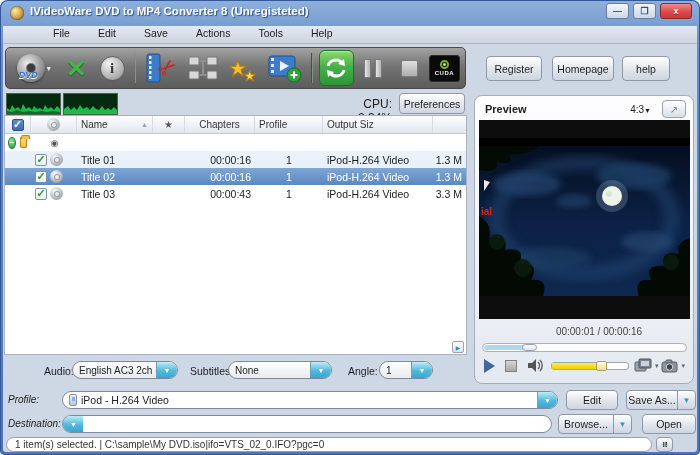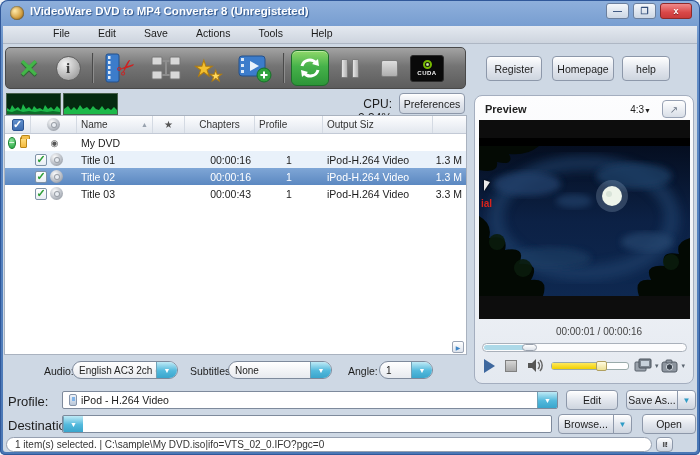--- a/index.html
+++ b/index.html
@@ -127,21 +127,21 @@
     background:linear-gradient(#fdfdfe,#edf0f5 70%,#e4e9f0); }
   .pv-title { position:absolute; left:10px; top:7px; font-size:11px; font-weight:bold; color:#222; }
   .pv-aspect { position:absolute; right:42px; top:8px; font-size:10px; color:#222; }
   .pv-aspect .car { font-size:7px; }
   .pv-expand { position:absolute; right:7px; top:4px; width:24px; height:18px;
     border:1px solid #98a2b4; border-radius:4px; background:linear-gradient(#fff,#d9dfe8);
     color:#6b7685; font-size:10px; display:flex; align-items:center; justify-content:center; }
   .pv-video { position:absolute; left:4px; top:24px; width:211px; height:199px; background:#0d0d0d; overflow:hidden; }
   .pv-scene { position:absolute; left:0; top:26px; width:211px; height:150px; }
   .pv-blackbar { position:absolute; left:0; top:18px; width:211px; height:9px; background:#000; }
-  .watermark { position:absolute; left:2px; top:78px; color:#d6231c; font-size:10px; font-weight:bold; }
+  .watermark { position:absolute; left:2px; top:86px; color:#d6231c; font-size:10px; font-weight:bold; }
   .cursor-arrow { position:absolute; left:5px; top:60px; width:0; height:0;
     border-left:6px solid #e9e9e9; border-bottom:9px solid transparent; border-top:2px solid transparent;
     filter:drop-shadow(0 0 1px #000); }
   .pv-time { position:absolute; left:15px; top:230px; width:100%; text-align:center; font-size:10px; color:#444; }
   .pv-seek { position:absolute; left:7px; top:247px; width:205px; height:9px; border:1px solid #a9b0ba;
     border-radius:5px; background:#fcfcfd; }
   .pv-seek .fill { position:absolute; left:1px; top:1px; width:20%; height:5px; border-radius:4px 0 0 4px; background:#add9e8; }
   .pv-seek .thumb { position:absolute; left:19%; top:0; width:15px; height:7px; border:1px solid #98a0ac;
     border-radius:4px; background:linear-gradient(#fff,#dde2e9); }
   .pv-controls { position:absolute; left:0; top:260px; width:100%; height:22px; }
@@ -151,22 +151,22 @@
     background:linear-gradient(#d6d6d6,#a8a8a8); border:1px solid #808080; }
   .vol-track { position:absolute; left:76px; top:6px; width:78px; height:8px; border:1px solid #9aa;
     border-radius:3px; background:#fff; }
   .vol-track .vfill { position:absolute; left:0; top:0; width:62%; height:6px; background:linear-gradient(#ffe95e,#f0d000); }
   .vol-track .vthumb { position:absolute; left:58%; top:-2px; width:11px; height:10px;
     border:1px solid #b0a060; border-radius:2px; background:linear-gradient(#fffbe0,#ece093); }
   .pv-right-icons { position:absolute; right:8px; top:2px; display:flex; align-items:center; gap:3px; }
   .mini-car { color:#5a6470; font-size:7px; }
 
   
-  .out-label { position:absolute; left:8px; font-size:13px; color:#1d1d1d; }
-  .opill { position:absolute; left:62px; height:18px; border:1px solid #7e8a9c; border-radius:2px;
+  .out-label { position:absolute; left:8px; font-size:10px; color:#1d1d1d;font-style:italic; }
+  .opill { position:absolute; left:62px; height:18px; border:1px solid #7e8a9c; border-radius:9px;
     background:#fff; display:flex; align-items:center; overflow:hidden; }
   .opill .ptxt { flex:1; font-size:10.5px; color:#222; padding:0 6px; white-space:nowrap; overflow:hidden;
     display:flex; align-items:center; gap:4px; }
   .opill .pcap { width:20px; align-self:stretch; border-left:1px solid #6fa2b8;
     background:linear-gradient(#bfeaf6,#52b9dc 55%,#3aa5cc); color:#fff; font-size:7px;
     display:flex; align-items:center; justify-content:center; }
   .ipod-ic { width:8px; height:12px; border-radius:2px; background:linear-gradient(#eef3fa,#b9c6d8);
     border:1px solid #8795aa; position:relative; flex:0 0 auto; }
   .ipod-ic::after { content:""; position:absolute; left:1.5px; top:1.5px; width:3.5px; height:4px; background:#7fb3e8; }
   .blue-car { color:#2f9cc6; font-size:8px; }
@@ -198,20 +198,26 @@
   <div class="menubar">
     <span class="menu-item">File</span>
     <span class="menu-item">Edit</span>
     <span class="menu-item">Save</span>
     <span class="menu-item">Actions</span>
     <span class="menu-item">Tools</span>
     <span class="menu-item">Help</span>
   </div>
 
   <div class="toolbar">
+    <div class="tbtn dvd-btn">
+      <div class="dvd-disc">
+        <span class="dvd-word">DVD</span>
+      </div>
+      <span class="dvd-caret">▾</span>
+    </div>
     <div class="tbtn" style="width:36px">
       <span class="x-glyph">✕</span>
     </div>
     <div class="tbtn" style="width:36px">
       <span class="info-circ">i</span>
     </div>
     <div class="tsep"></div>
     <div class="tbtn" style="width:42px">
       <svg width="36" height="32" viewBox="0 0 36 32">
         <rect x="3" y="2" width="13" height="28" rx="2" fill="#3c7ccb" stroke="#24508a"></rect>
@@ -308,21 +314,20 @@
     </div>
 
     <div class="tgrid trow">
       <div style="padding-left:3px">
         <span class="minus-ic">−</span>
         <span class="folder-ic"></span>
       </div>
       <div class="cell-c">
           <span class="mini-dvd">◉</span>
         </div>
-      <div>My DVD</div>
       <div></div>
         <div></div>
         <div></div>
         <div></div>
         <div></div>
     </div>
 
     <div class="tgrid trow row-alt">
       <div></div>
       <div style="gap:3px">

